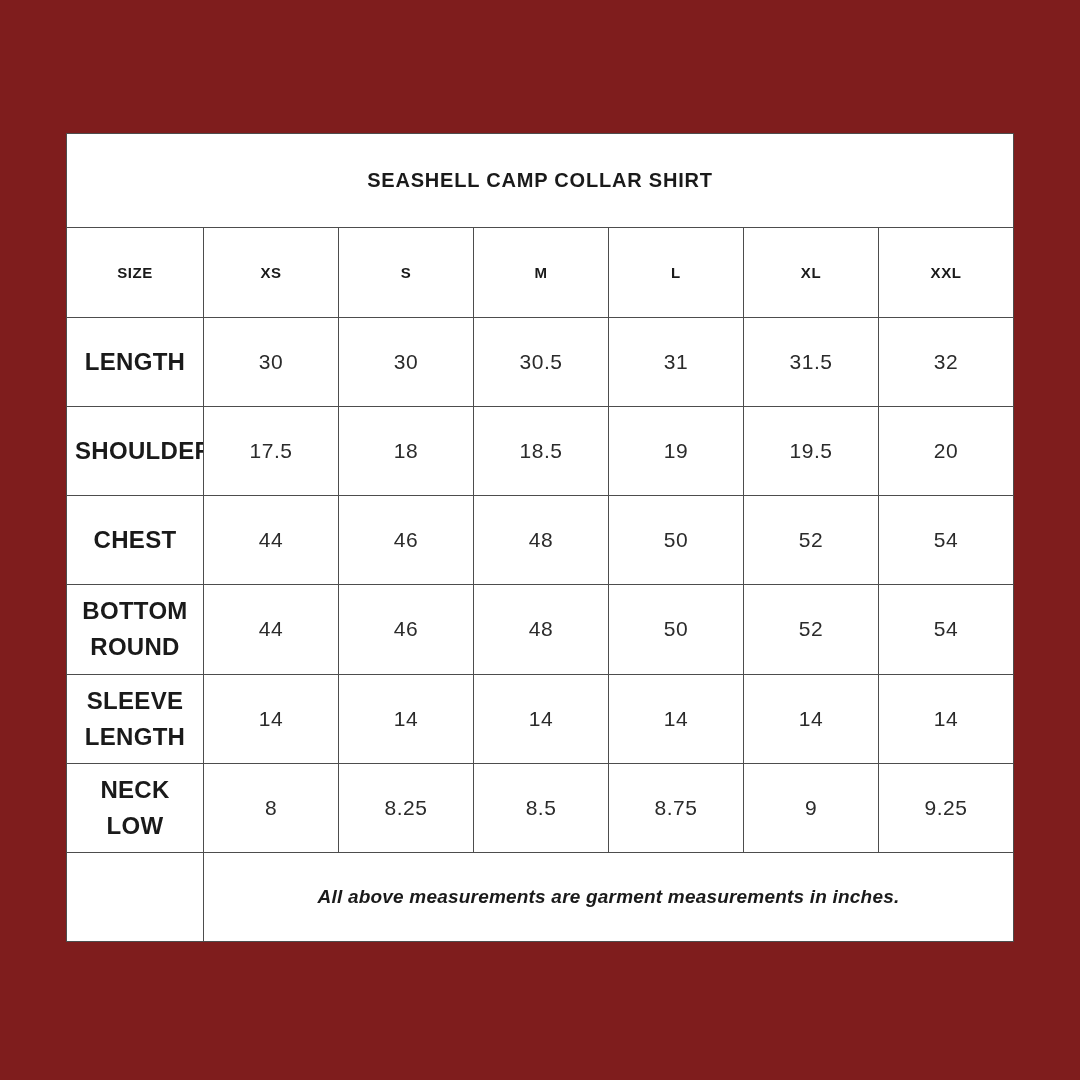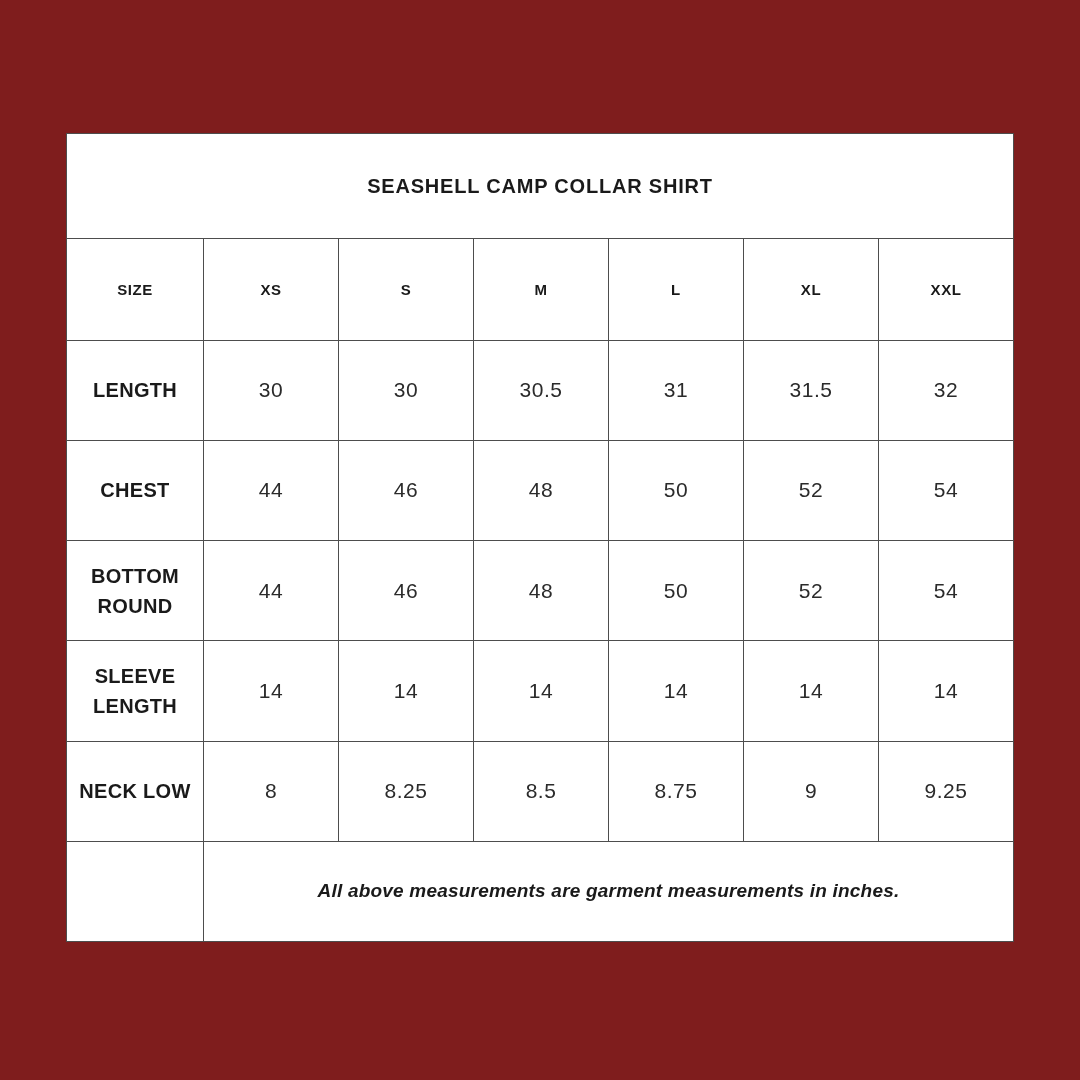--- a/index.html
+++ b/index.html
@@ -52,21 +52,21 @@
     letter-spacing: 0.8px;
     color: #1a1a1a;
   }
   th.header-cell {
     font-size: 15px;
     font-weight: 700;
     letter-spacing: 0.6px;
     color: #1a1a1a;
   }
   td.label-cell {
-    font-size: 20px;
+    font-size: 24px;
     font-weight: 700;
     letter-spacing: 0.3px;
     line-height: 1.5;
     color: #1a1a1a;
   }
   td.value-cell {
     font-size: 21px;
     font-weight: 400;
     color: #2b2b2b;
     letter-spacing: 0.5px;
@@ -113,20 +113,29 @@
     <tr class="row-data">
       <td class="label-cell">LENGTH</td>
       <td class="value-cell">30</td>
       <td class="value-cell">30</td>
       <td class="value-cell">30.5</td>
       <td class="value-cell">31</td>
       <td class="value-cell">31.5</td>
       <td class="value-cell">32</td>
     </tr>
 
+    <tr class="row-data">
+      <td class="label-cell">SHOULDER</td>
+      <td class="value-cell">17.5</td>
+      <td class="value-cell">18</td>
+      <td class="value-cell">18.5</td>
+      <td class="value-cell">19</td>
+      <td class="value-cell">19.5</td>
+      <td class="value-cell">20</td>
+    </tr>
 
     <tr class="row-data">
       <td class="label-cell">CHEST</td>
       <td class="value-cell">44</td>
       <td class="value-cell">46</td>
       <td class="value-cell">48</td>
       <td class="value-cell">50</td>
       <td class="value-cell">52</td>
       <td class="value-cell">54</td>
     </tr>

